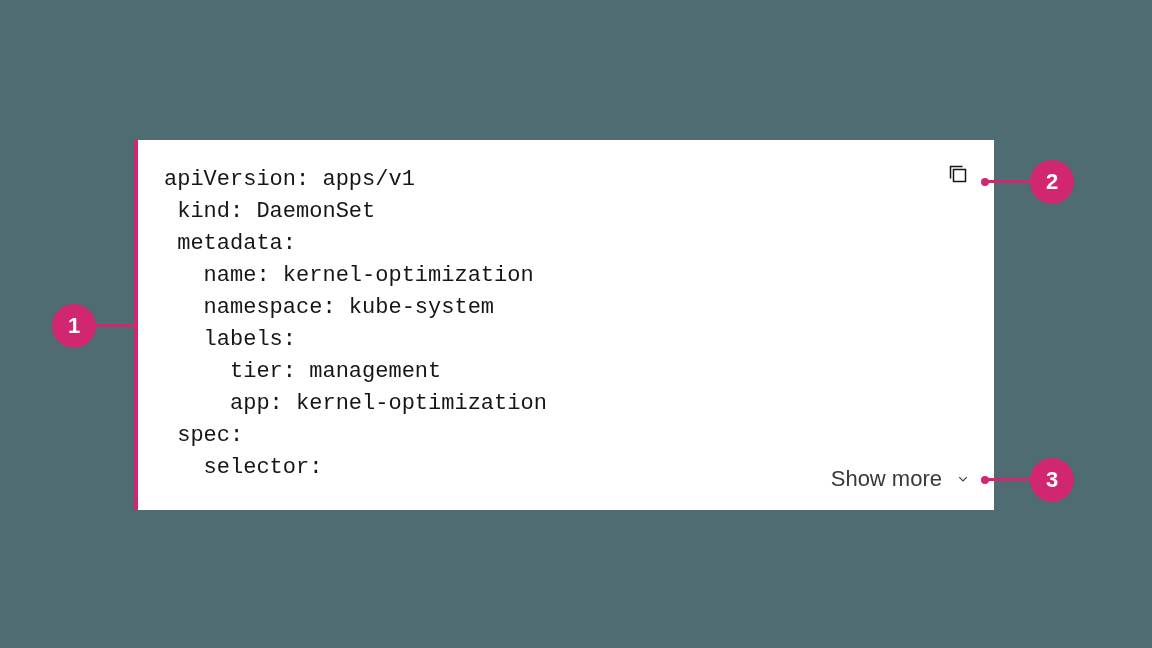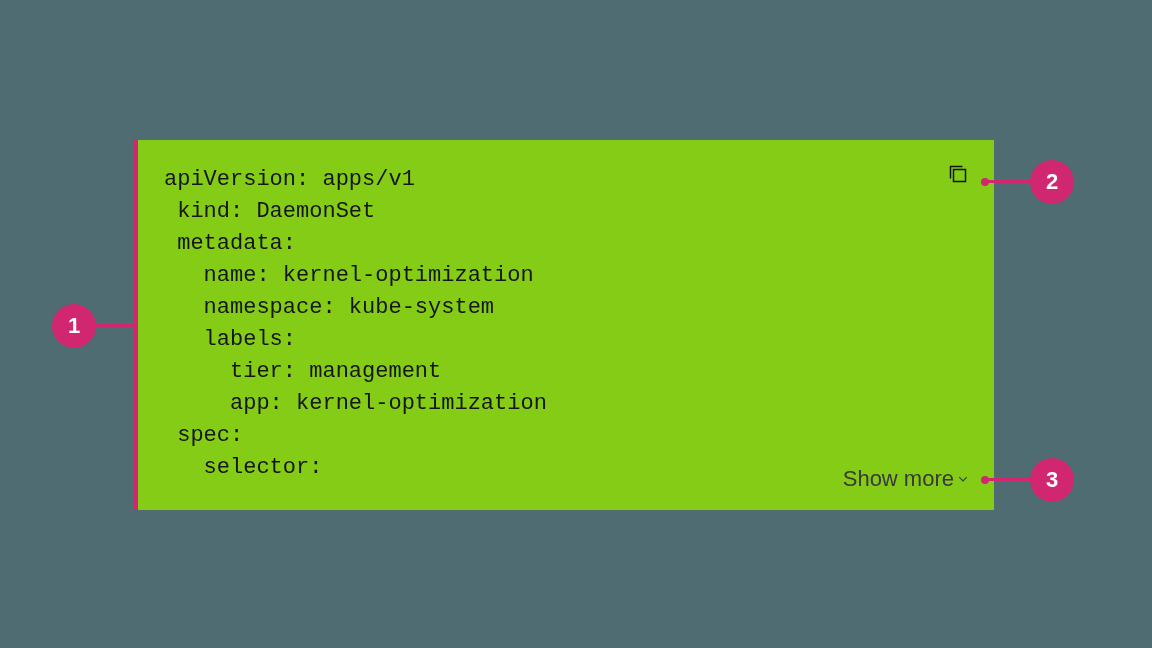--- a/index.html
+++ b/index.html
@@ -16,21 +16,21 @@
       justify-content: center;
       position: relative;
       font-family: -apple-system, BlinkMacSystemFont, "Segoe UI", Helvetica, Arial, sans-serif;
     }
     .code-snippet {
       position: absolute;
       left: 134px;
       top: 140px;
       width: 860px;
       height: 370px;
-      background: #84cc16;
+      background: #ffffff;
       border-left: 4px solid #d12771;
     }
     .code-content {
       padding: 24px 26px 24px 26px;
       font-family: "SFMono-Regular", Consolas, "Liberation Mono", Menlo, Courier, monospace;
       font-size: 22px;
       line-height: 32px;
       color: #161616;
       white-space: pre;
     }
@@ -48,20 +48,21 @@
     .copy-button svg {
       width: 24px;
       height: 24px;
     }
     .show-more {
       position: absolute;
       bottom: 18px;
       right: 22px;
       display: flex;
       align-items: center;
+      gap: 12px;
       cursor: pointer;
       font-size: 22px;
       color: #393939;
     }
     .show-more-chevron {
       width: 18px;
       height: 18px;
       display: flex;
       align-items: center;
       justify-content: center;

